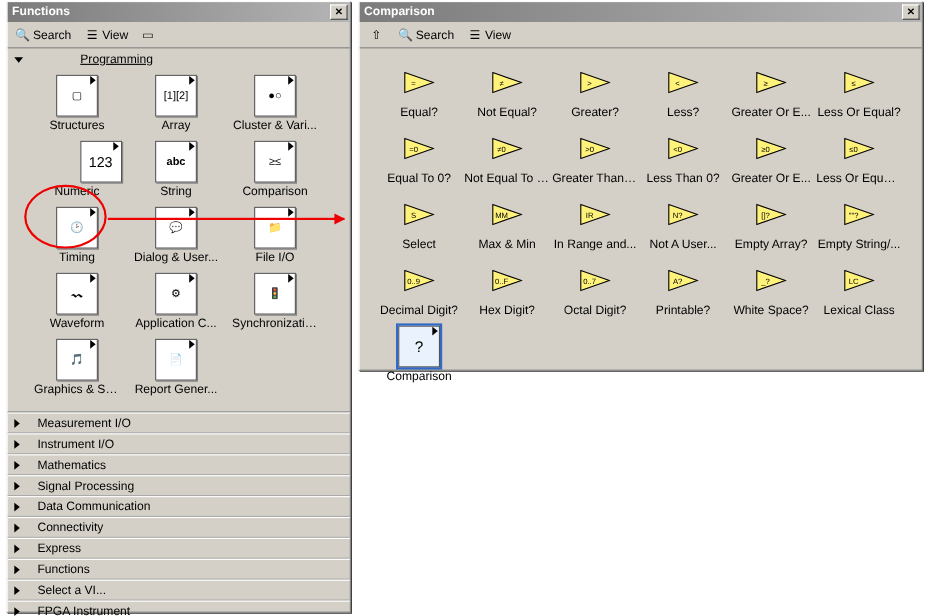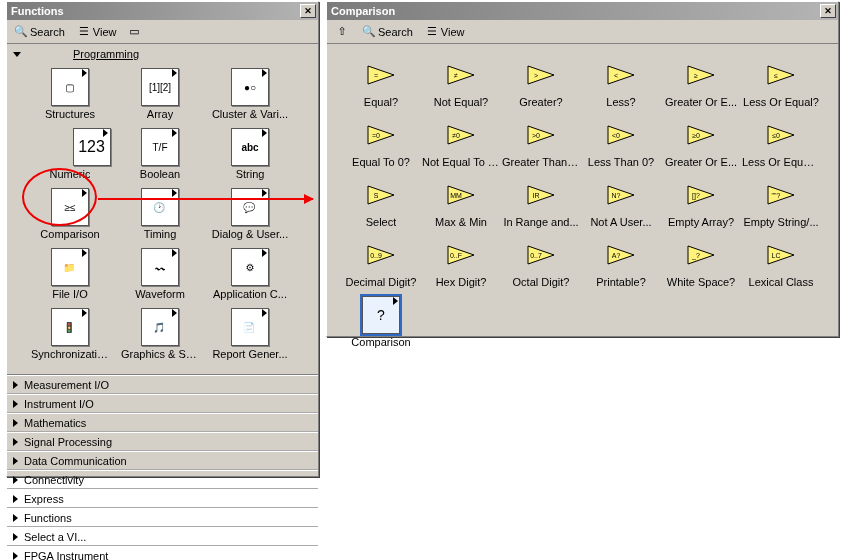--- a/index.html
+++ b/index.html
@@ -127,21 +127,21 @@
     text-overflow: ellipsis;
   }
   .cat-list {
     border-top: 1px solid #808080;
   }
   .cat-row {
     height: 19px;
     display: flex;
     align-items: center;
     padding: 0 6px;
-    gap: 6px;
+    gap: 16px;
     border-top: 1px solid #fff;
     border-bottom: 1px solid #aaa;
     cursor: pointer;
   }
   .arrow-right {
     width: 0; height: 0;
     border-top: 4px solid transparent;
     border-bottom: 4px solid transparent;
     border-left: 5px solid #000;
   }
@@ -169,21 +169,21 @@
   
   .tri-node {
     width: 28px; height: 20px;
     position: relative;
   }
   .tri-node svg { width: 100%; height: 100%; }
 </style>
 </head>
 <body>
 
-<div class="palette" style="left:6px; top:1px; width:313px; height:476px;">
+<div class="palette" style="left:6px; top:1px; width:313px; height:556px;">
   <div class="titlebar">
     <span class="title">Functions</span>
     <span class="close-btn">✕</span>
   </div>
   <div class="toolbar">
     <div class="tool-btn">
       <span class="tool-icon">🔍</span>
       <span>Search</span>
     </div>
     <div class="tool-btn">
@@ -211,30 +211,24 @@
           </div></div>
         <div class="item-label">Array</div>
       </div>
       <div class="grid-item">
         <div class="item-icon" style="font-size: 10px;">●○<div class="sub">
             <div class="sub-tri"></div>
           </div></div>
         <div class="item-label">Cluster &amp; Vari...</div>
       </div>
       <div class="grid-item">
-        <div class="item-icon" style="font-size: 16px; margin-left: 43px;">123<div class="sub">
+        <div class="item-icon" style="font-size: 13px; margin-left: 43px;">123<div class="sub">
             <div class="sub-tri"></div>
           </div></div>
         <div class="item-label">Numeric</div>
-      </div>
-      <div class="grid-item">
-        <div class="item-icon" style="font-size: 10px;">T/F<div class="sub">
-            <div class="sub-tri"></div>
-          </div></div>
-        <div class="item-label">Boolean</div>
       </div>
       <div class="grid-item">
         <div class="item-icon" style="font-size: 10px; font-weight: bold;">abc<div class="sub">
             <div class="sub-tri"></div>
           </div></div>
         <div class="item-label">String</div>
       </div>
       <div class="grid-item">
         <div class="item-icon" style="font-size: 10px;">≥≤<div class="sub">
             <div class="sub-tri"></div>

